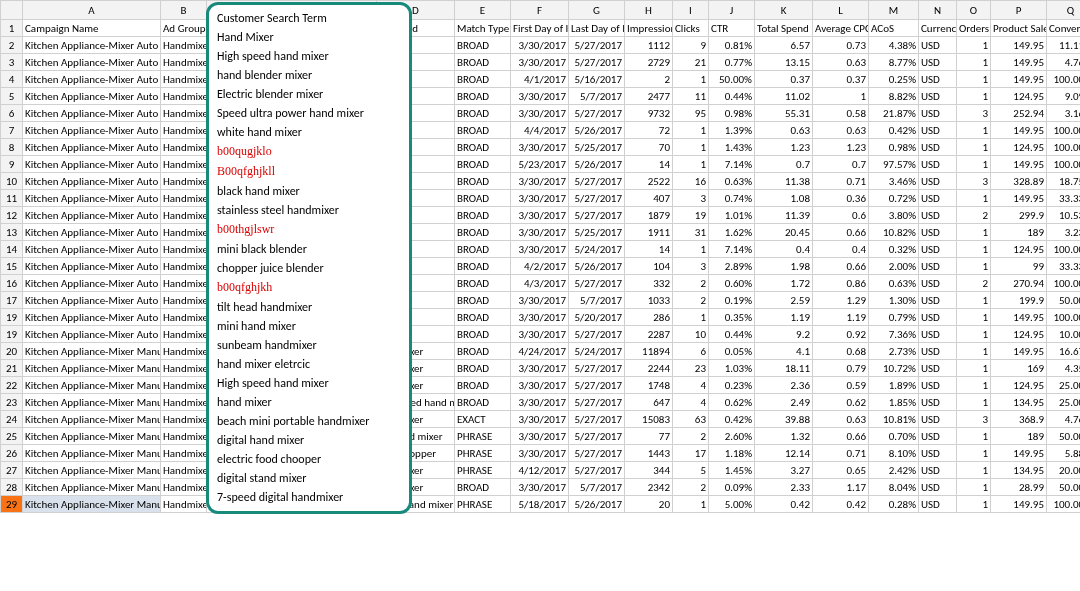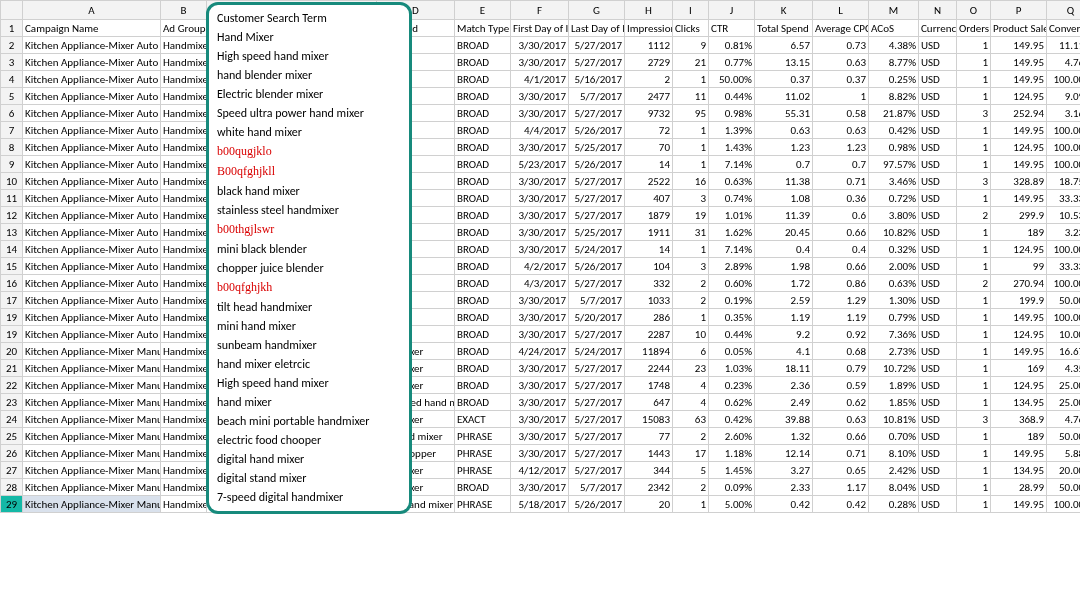--- a/index.html
+++ b/index.html
@@ -42,21 +42,21 @@
   }
   th.rowhdr, td.rowhdr {
     background: #f3f3f3;
     text-align: center;
     width: 22px;
     font-weight: 400;
   }
   th.colhdr { height: 19px; }
   .r { text-align: right; }
   .l { text-align: left; }
-  tr.sel td.rowhdr { background: #14b8a6; }
+  tr.sel td.rowhdr { background: #f97316; }
   tr.sel td.cellA { background: #d9e1ec; }
 
   
   .cA { width: 138px; }
   .cB { width: 46px; }
   .cC { width: 170px; }
   .cD { width: 78px; }
   .cE { width: 56px; }
   .cF { width: 58px; }
   .cG { width: 56px; }
@@ -738,17 +738,17 @@
     <div class="item">mini black blender</div>
     <div class="item">chopper juice blender</div>
     <div class="item red">b00qfghjkh</div>
     <div class="item">tilt head handmixer</div>
     <div class="item">mini hand mixer</div>
     <div class="item">sunbeam handmixer</div>
     <div class="item">hand mixer eletrcic</div>
     <div class="item">High speed hand mixer</div>
     <div class="item">hand mixer</div>
     <div class="item">beach mini portable handmixer</div>
+    <div class="item">digital hand mixer</div>
     <div class="item">electric food chooper</div>
-    <div class="item">digital hand mixer</div>
     <div class="item">digital stand mixer</div>
     <div class="item">7-speed digital handmixer</div>
   </div>
 
 </body></html>

